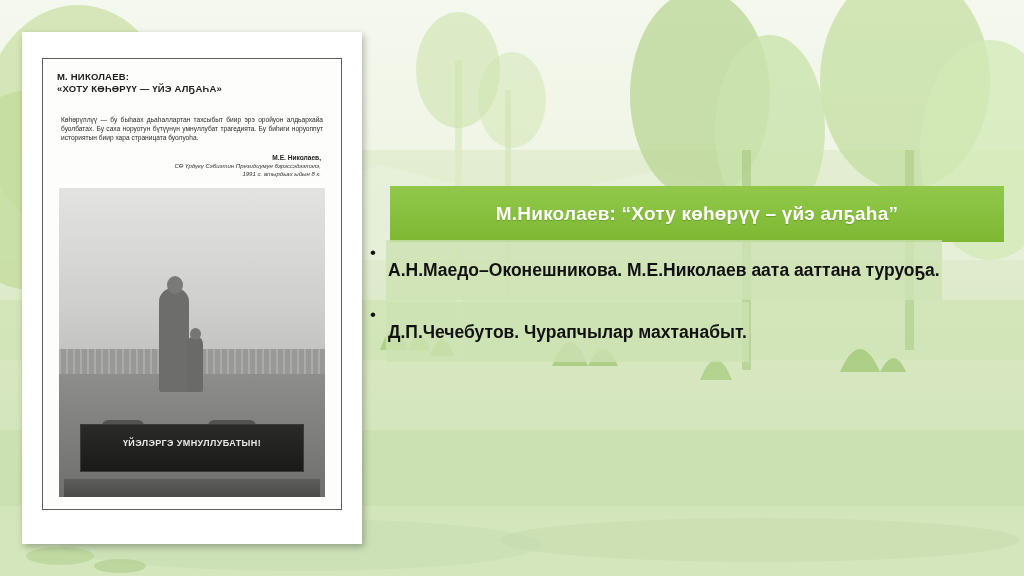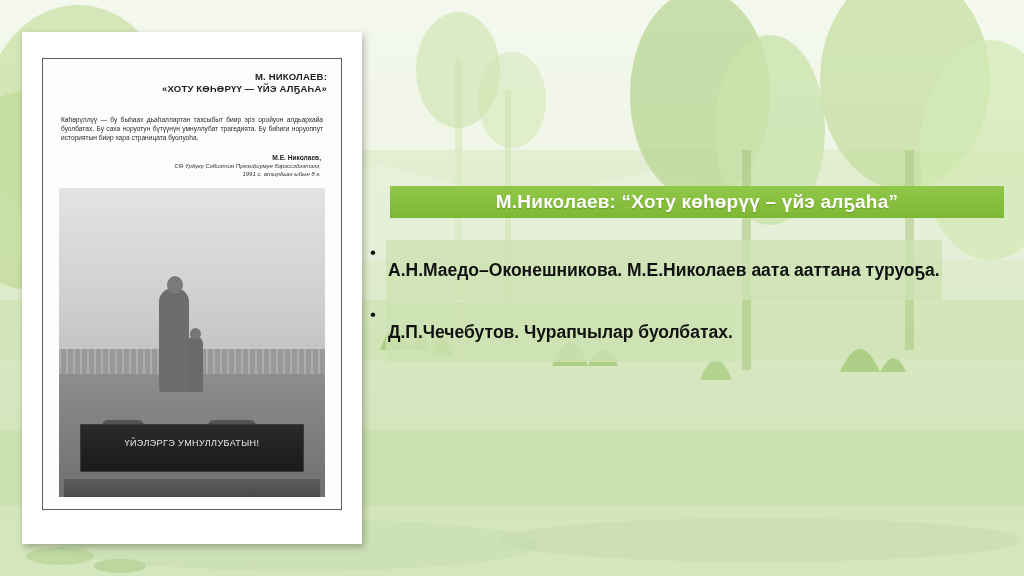--- a/index.html
+++ b/index.html
@@ -84,21 +84,21 @@
     right: 20px;
     bottom: 34px;
     border: 1px solid #5d5d5d;
     background: #fdfdfb;
     padding: 12px 14px 10px 14px;
     box-sizing: border-box;
     display: flex;
     flex-direction: column;
   }
   .bk-title {
-    text-align: right;
+    text-align: left;
     font-family: "Liberation Sans", sans-serif;
     font-weight: bold;
     font-size: 9.5px;
     line-height: 12px;
     letter-spacing: .2px;
     color: #1c1c1c;
     margin-bottom: 20px;
   }
   .bk-para {
     font-size: 6.6px;
@@ -207,21 +207,21 @@
     background: linear-gradient(#2a2a28, #1a1a18);
     border: 1px solid #3a3a38;
   }
   .ph-pedestal-text {
     position: absolute;
     left: 0; right: 0;
     top: 13px;
     text-align: center;
     color: #e9e9e6;
     font-size: 9px;
-    font-weight: normal;
+    font-weight: bold;
     letter-spacing: .4px;
   }
   .ph-base {
     position: absolute;
     left: 2%;
     right: 2%;
     bottom: 0;
     height: 18px;
     background: linear-gradient(#5d5d5b, #4a4a48);
   }
@@ -233,21 +233,21 @@
     border-radius: 6px 6px 0 0;
     opacity: .9;
   }
 
   
   .title-bar {
     position: absolute;
     left: 390px;
     top: 186px;
     width: 614px;
-    height: 32px;
+    height: 56px;
     background: #8cc63f;
     background: linear-gradient(#91c84a, #7eb832);
     display: flex;
     align-items: center;
     justify-content: center;
   }
   .title-bar .title-text {
     color: #ffffff;
     font-size: 19px;
     font-weight: bold;
@@ -373,17 +373,17 @@
     <span class="title-text">М.Николаев: “Хоту көһөрүү – үйэ алҕаһа”</span>
   </div>
 
   <div class="bullets">
     <div class="bullet">
       <span class="dot">•</span>
       <span class="btext">А.Н.Маедо–Оконешникова. М.Е.Николаев аата ааттана туруоҕа.</span>
     </div>
     <div class="bullet">
       <span class="dot">•</span>
-      <span class="btext">Д.П.Чечебутов. Чурапчылар буолбатах.</span>
+      <span class="btext">Д.П.Чечебутов. Чурапчылар махтанабыт.</span>
     </div>
   </div>
 
 </div>
 
 </body></html>

